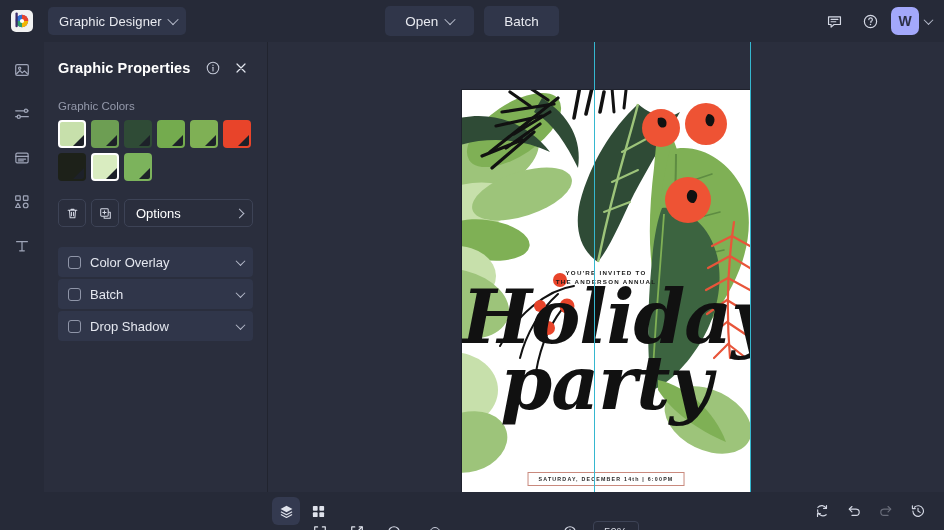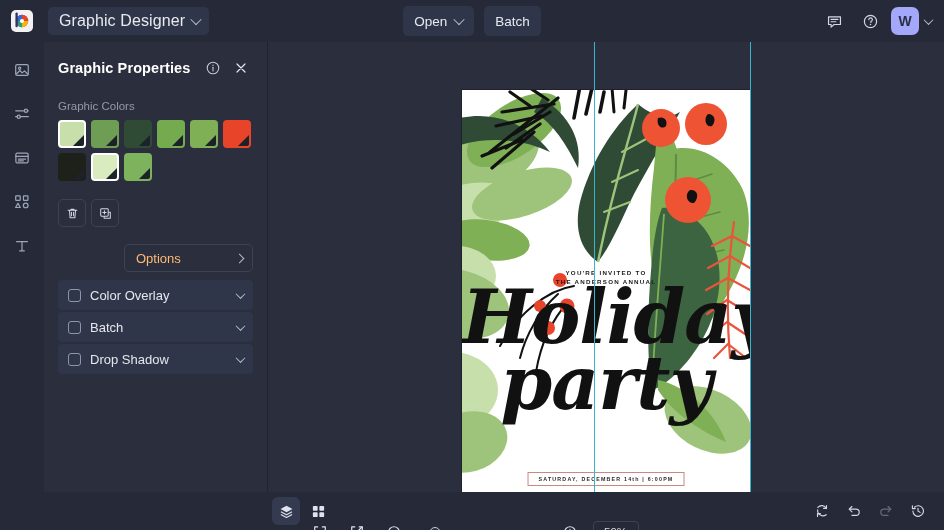--- a/index.html
+++ b/index.html
@@ -41,21 +41,21 @@
     height: 28px;
     background: #30364a;
     border-radius: 5px;
     display: flex; align-items: center;
     padding: 0 9px 0 11px;
     gap: 7px;
     margin-left: 4px;
     cursor: pointer;
   }
   .app-switch .lbl {
-    color: #e8eaf0; font-size: 16px; letter-spacing: .1px;
+    color: #e8eaf0; font-size: 13px; letter-spacing: .1px;
   }
   .chev-d {
     width: 8px; height: 8px;
     border-right: 1.4px solid #b6bbcb;
     border-bottom: 1.4px solid #b6bbcb;
     transform: rotate(45deg) translate(-1px,-1px);
   }
   .chev-r {
     width: 7px; height: 7px;
     border-right: 1.4px solid #b6bbcb;
@@ -68,21 +68,21 @@
     display: flex; justify-content: center; align-items: center;
     gap: 10px;
     pointer-events: none;
   }
   .topbar-center > * { pointer-events: auto; }
   .tbtn {
     height: 30px;
     background: #30364a;
     border-radius: 5px;
     display: flex; align-items: center;
-    padding: 0 11px;
+    padding: 0 20px;
     gap: 8px;
     color: #e8eaf0;
     font-size: 13.5px;
     cursor: pointer;
     border: none;
     font-family: inherit;
   }
   .topbar-right {
     margin-left: auto;
     display: flex; align-items: center;
@@ -196,29 +196,28 @@
     cursor: pointer;
     background: transparent;
   }
   .options-btn {
     flex: 1;
     height: 28px;
     border: 1px solid #3d4356;
     border-radius: 5px;
     display: flex; align-items: center;
     padding: 0 9px 0 11px;
-    color: #fdba74; font-size: 13px;
+    color: #ffffff; font-size: 13px;
     cursor: pointer;
     background: transparent;
     font-family: inherit;
-    margin-top: 45px;
   }
   .options-btn .sp { margin-left: auto; display:flex; align-items:center; }
 
-  .acc-list { margin-top: 8px; display: flex; flex-direction: column; gap: 2px; }
+  .acc-list { margin-top: 20px; display: flex; flex-direction: column; gap: 2px; }
   .acc-row {
     height: 30px;
     background: #30364a;
     border-radius: 4px;
     display: flex; align-items: center;
     padding: 0 9px 0 10px;
     gap: 9px;
     cursor: pointer;
   }
   .cbox {

